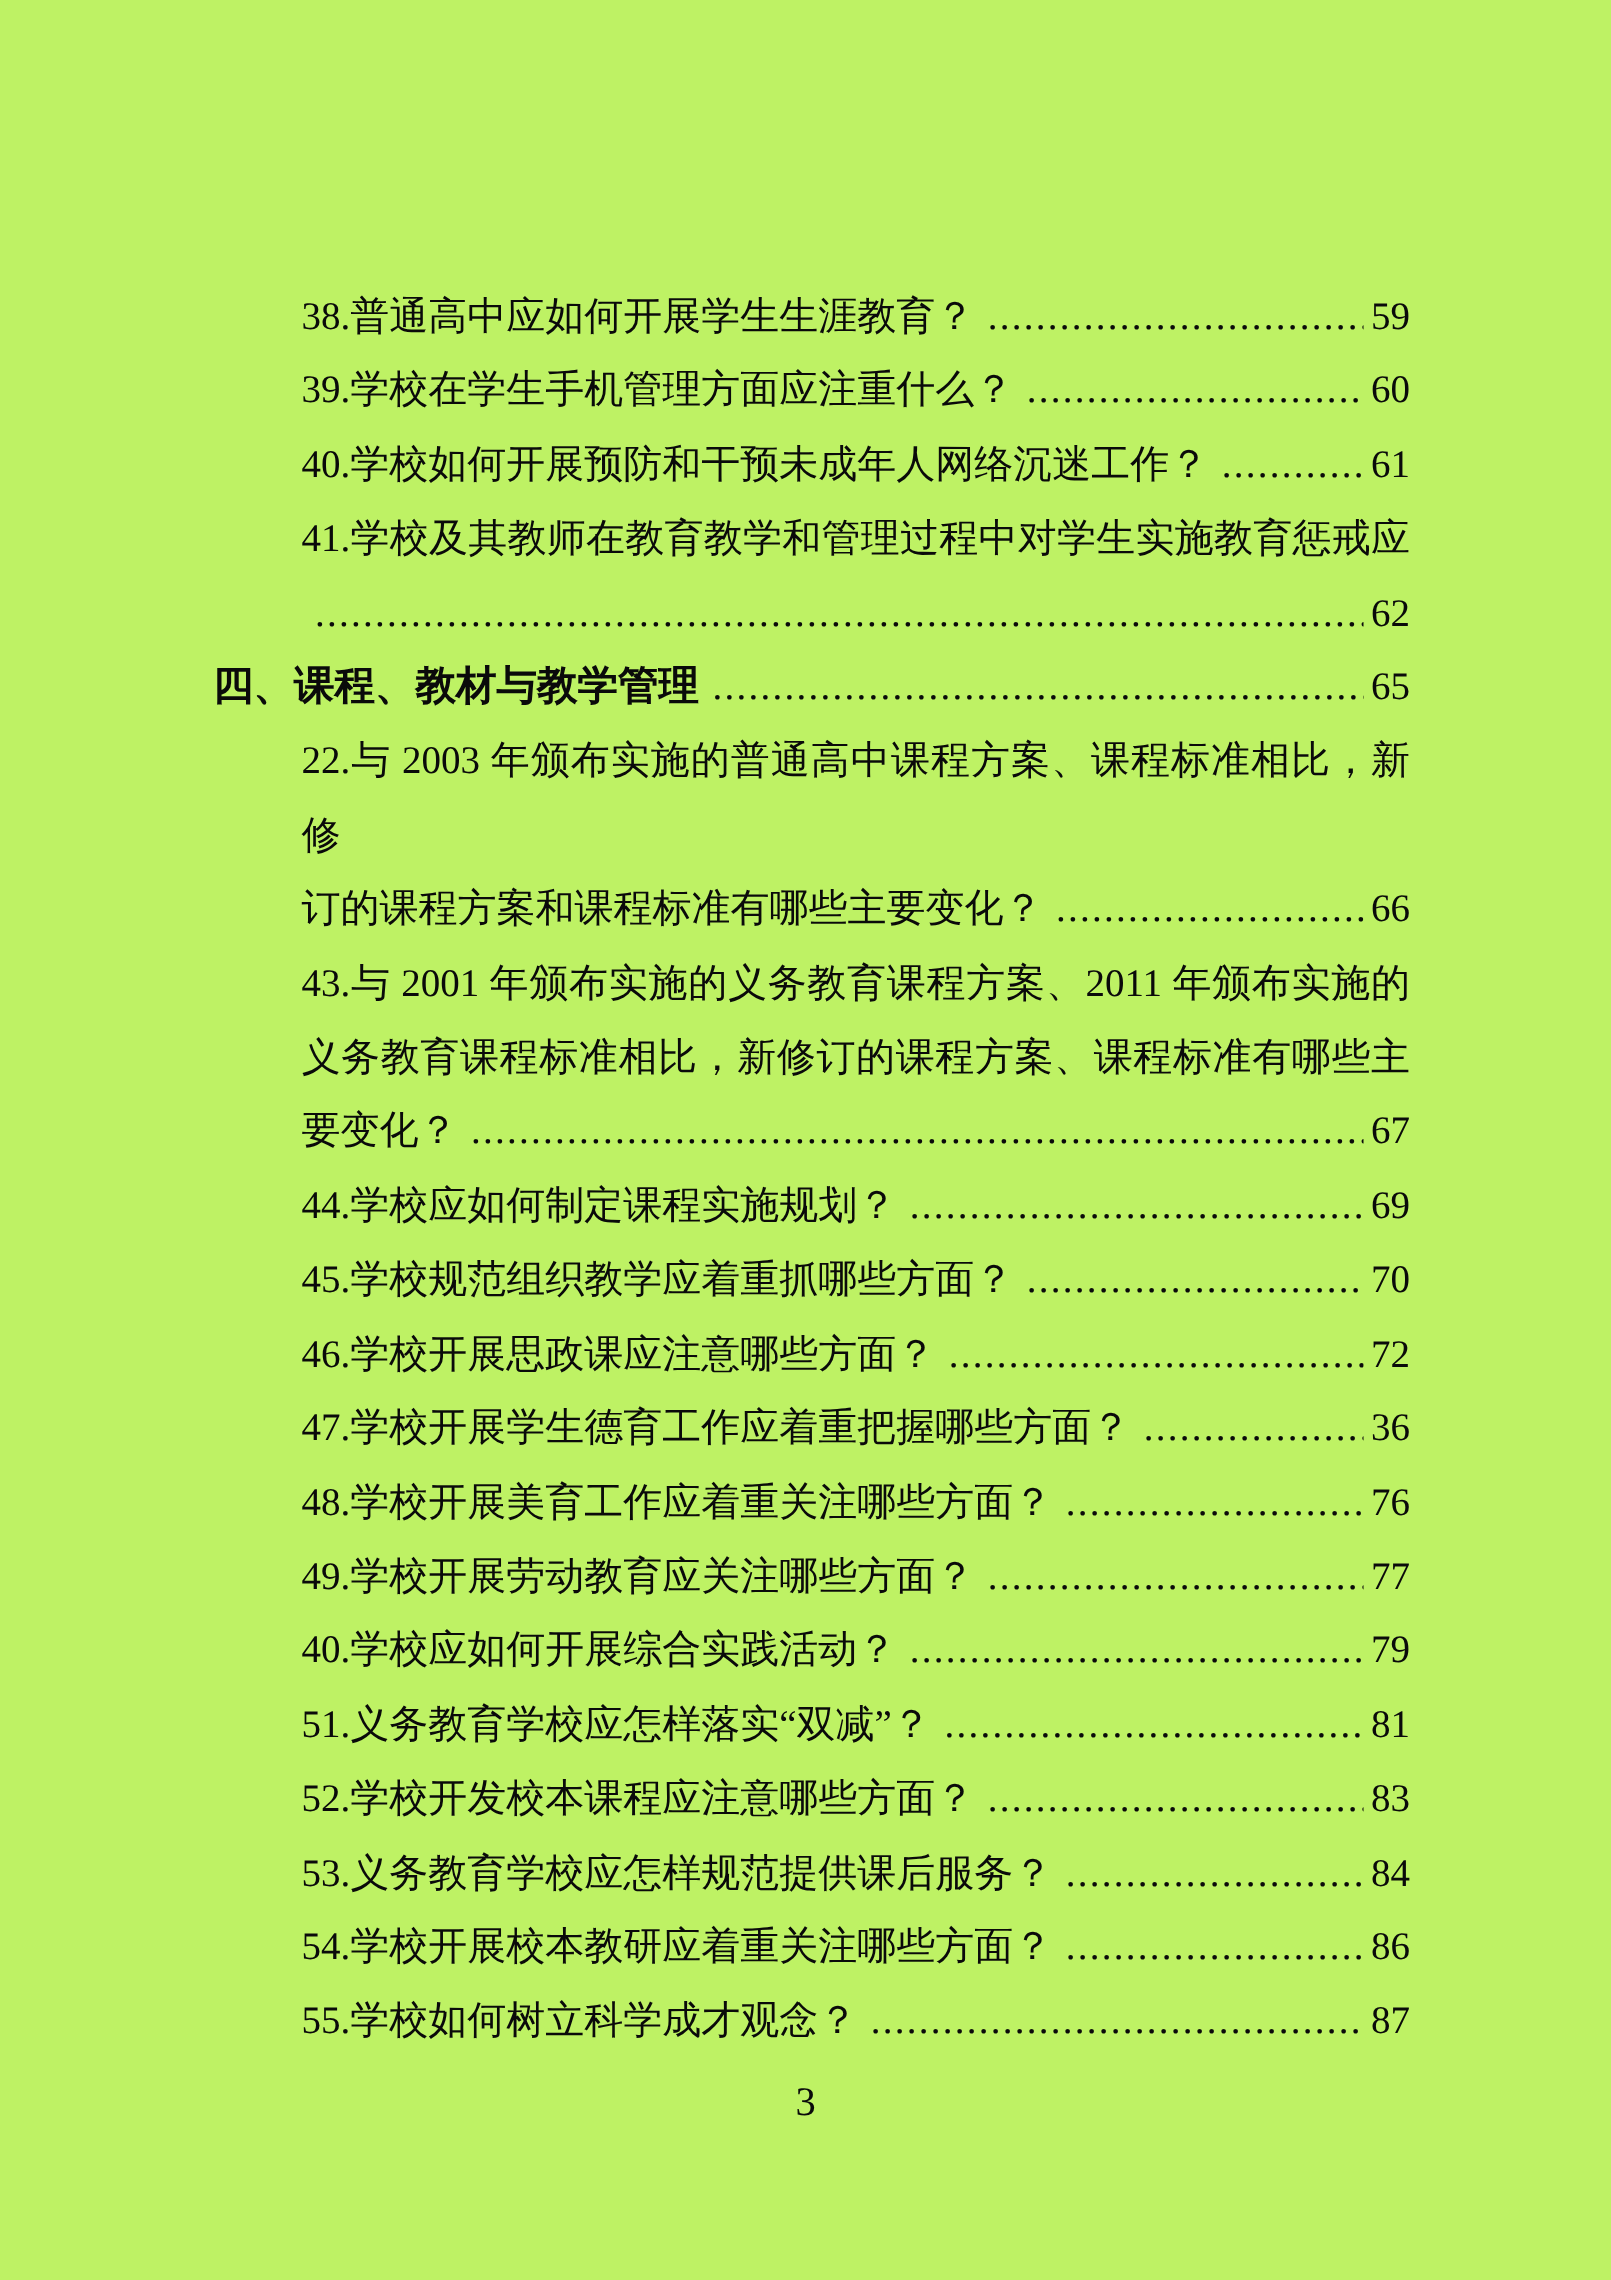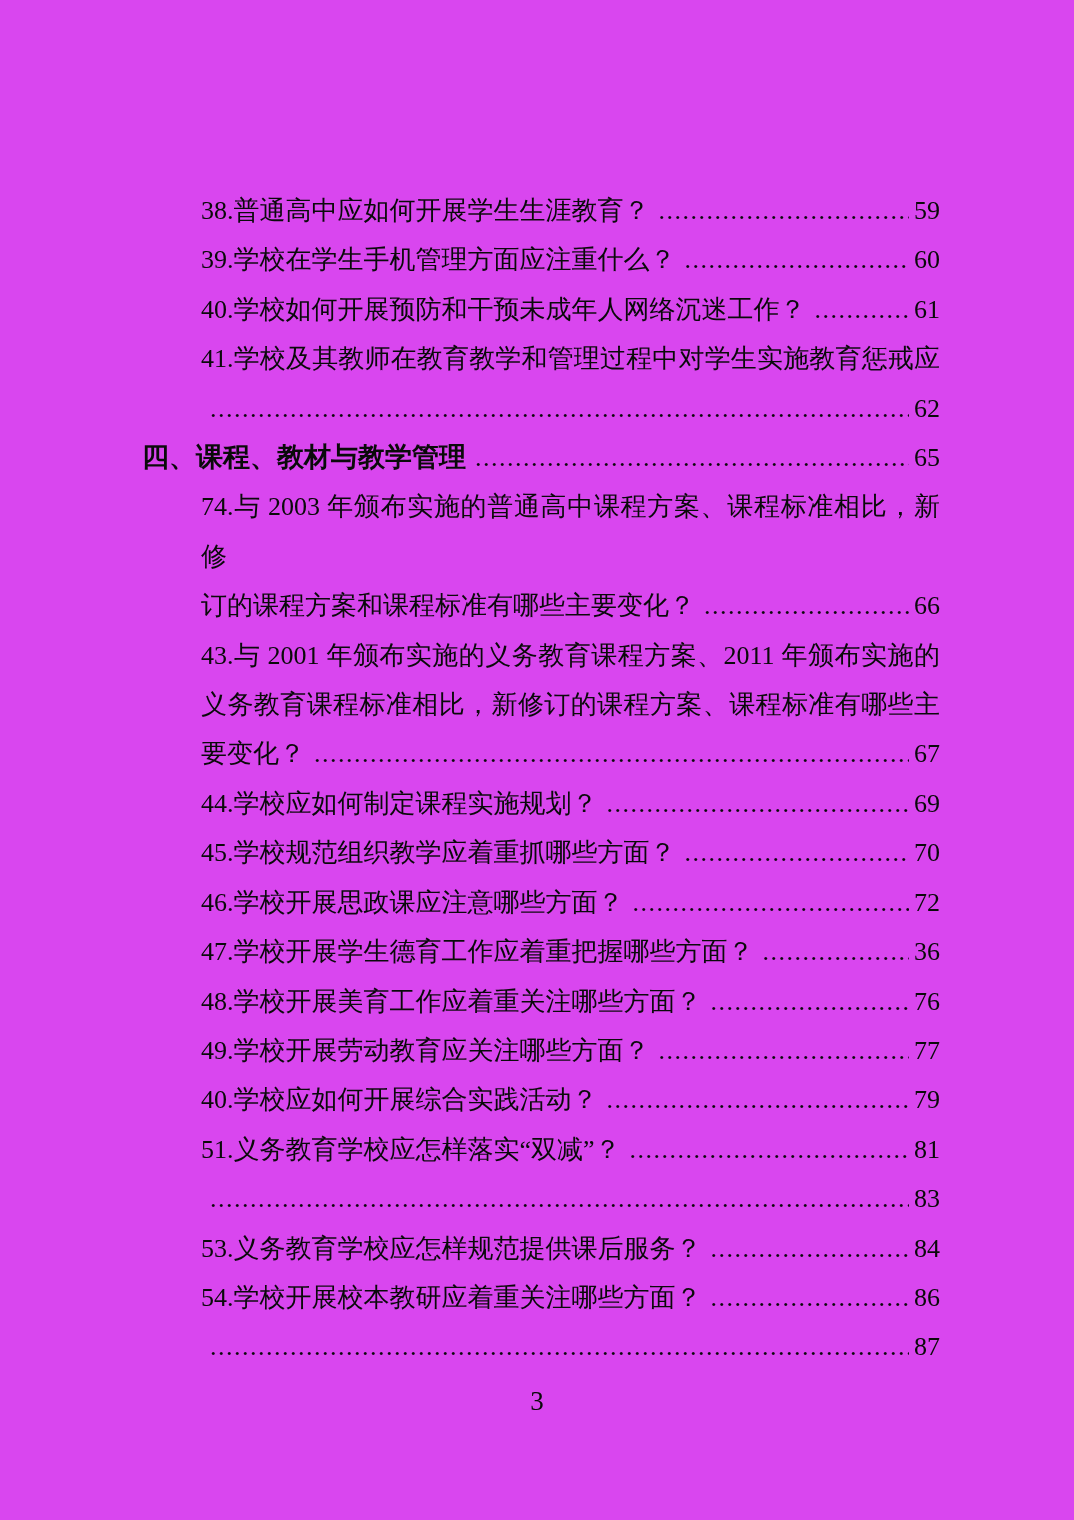--- a/index.html
+++ b/index.html
@@ -1,17 +1,17 @@
 <!DOCTYPE html>
 <html><head>
 <meta charset="utf-8">
 <style>
   html,body{margin:0;padding:0;background:#9a9a9a;}
   .page{
-    width:1074px;height:1520px;background:#d946ef;position:relative;
+    width:1074px;height:1520px;background:#bef264;position:relative;
     font-family:"Liberation Serif","DejaVu Serif",serif;color:#0a0a0a;
     overflow:hidden;margin:0 auto;
   }
   .toc{
     position:absolute;left:142px;top:186px;width:798px;
     font-size:26px;line-height:49.4px;
   }
   .entry-line{
     text-align:justify;
     text-align-last:justify;
@@ -68,21 +68,21 @@
         </div>
       </div>
       <div>
         <div class="row heading">
           <span class="text">四、课程、教材与教学管理</span>
           <span class="leader">........................................................................................................................................................................................................</span>
           <span class="pagenum">65</span>
         </div>
       </div>
       <div>
-        <div class="entry-line">74.与 2003 年颁布实施的普通高中课程方案、课程标准相比，新修</div>
+        <div class="entry-line">22.与 2003 年颁布实施的普通高中课程方案、课程标准相比，新修</div>
         <div class="row item">
           <span class="text">订的课程方案和课程标准有哪些主要变化？</span>
           <span class="leader">........................................................................................................................................................................................................</span>
           <span class="pagenum">66</span>
         </div>
       </div>
       <div>
         <div class="entry-line">43.与 2001 年颁布实施的义务教育课程方案、2011 年颁布实施的</div>
         <div class="entry-line">义务教育课程标准相比，新修订的课程方案、课程标准有哪些主</div>
         <div class="row item">
@@ -142,39 +142,41 @@
       </div>
       <div>
         <div class="row item">
           <span class="text">51.义务教育学校应怎样落实“双减”？</span>
           <span class="leader">........................................................................................................................................................................................................</span>
           <span class="pagenum">81</span>
         </div>
       </div>
       <div>
         <div class="row item">
+          <span class="text">52.学校开发校本课程应注意哪些方面？</span>
           <span class="leader">........................................................................................................................................................................................................</span>
           <span class="pagenum">83</span>
         </div>
       </div>
       <div>
         <div class="row item">
           <span class="text">53.义务教育学校应怎样规范提供课后服务？</span>
           <span class="leader">........................................................................................................................................................................................................</span>
           <span class="pagenum">84</span>
         </div>
       </div>
       <div>
         <div class="row item">
           <span class="text">54.学校开展校本教研应着重关注哪些方面？</span>
           <span class="leader">........................................................................................................................................................................................................</span>
           <span class="pagenum">86</span>
         </div>
       </div>
       <div>
         <div class="row item">
+          <span class="text">55.学校如何树立科学成才观念？</span>
           <span class="leader">........................................................................................................................................................................................................</span>
           <span class="pagenum">87</span>
         </div>
       </div>
     </div>
   <div class="footer">3</div>
 </div>
 
 </body></html>

